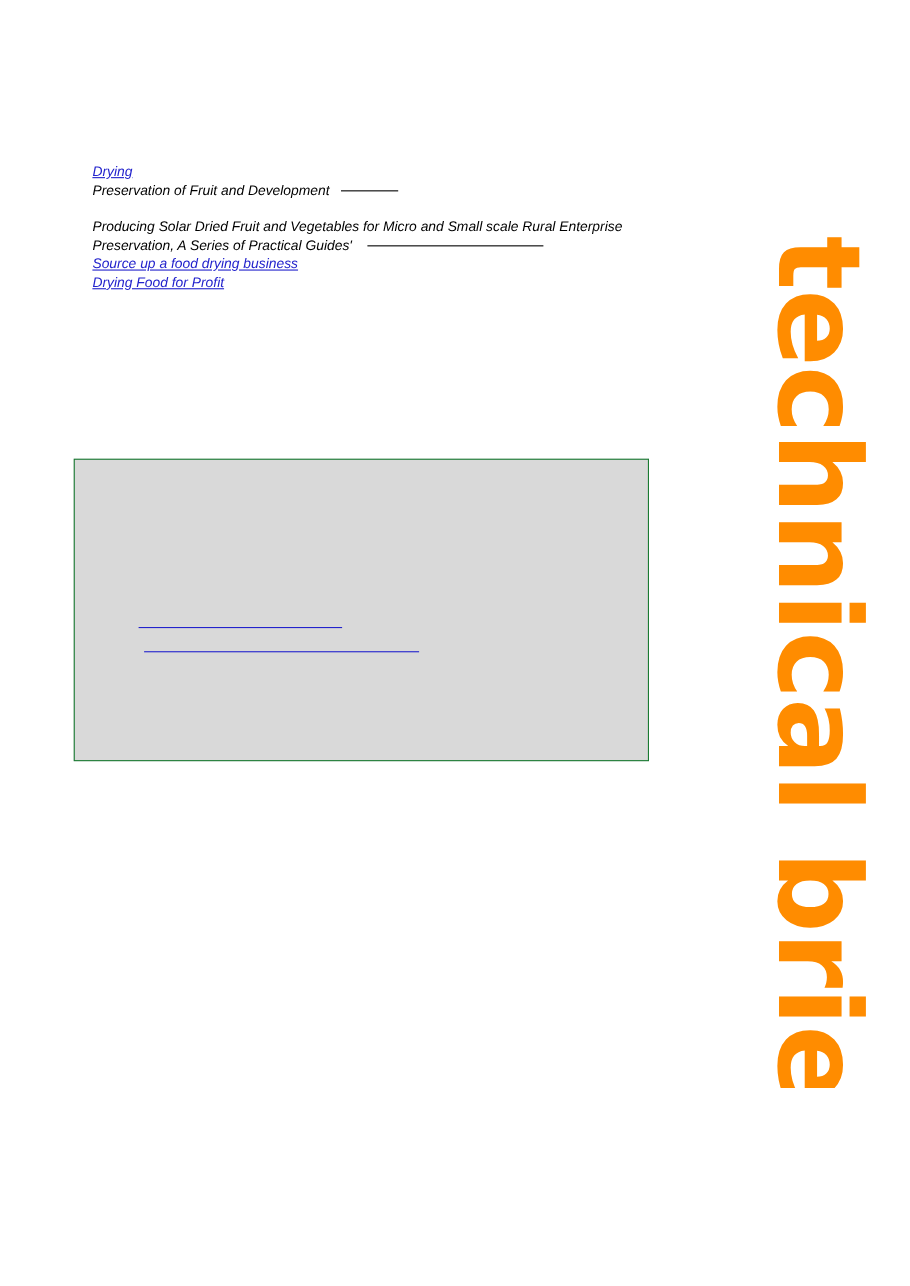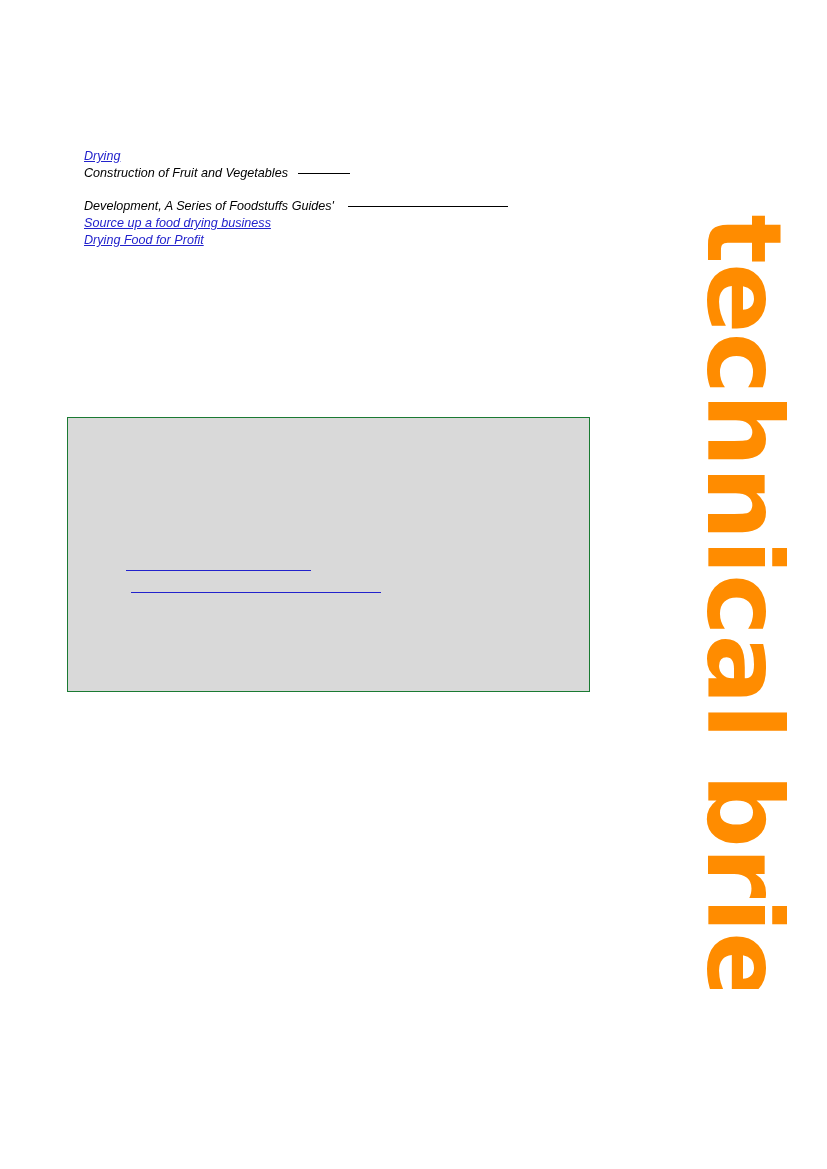--- a/index.html
+++ b/index.html
@@ -110,23 +110,24 @@
     width: 250px;
   }
 </style>
 </head>
 <body>
 
 <div class="page">
 
   <div class="refs">
     <div class="ref-line"><span class="link">Drying</span></div>
-    <div class="ref-line"><span class="plain">Construction of Fruit and Vegetables</span><span class="rule-short"></span></div>
+    <div class="ref-line"><span class="plain">Preservation of Fruit and Development</span><span class="rule-short"></span></div>
     <div class="spacer-line"></div>
-    <div class="ref-line"><span class="plain">Development, A Series of Foodstuffs Guides'</span><span class="rule-long"></span></div>
+    <div class="ref-line"><span class="plain">Producing Solar Dried Fruit and Vegetables for Micro and Small scale Rural Enterprise</span></div>
+    <div class="ref-line"><span class="plain">Preservation, A Series of Practical Guides'</span><span class="rule-long"></span></div>
     <div class="ref-line"><span class="link">Source up a food drying business</span></div>
     <div class="ref-line"><span class="link">Drying Food for Profit</span></div>
     <div class="spacer-line"></div>
   </div>
 
   <div class="box">
     <a class="box-link box-link-1"></a>
     <a class="box-link box-link-2"></a>
   </div>
 

